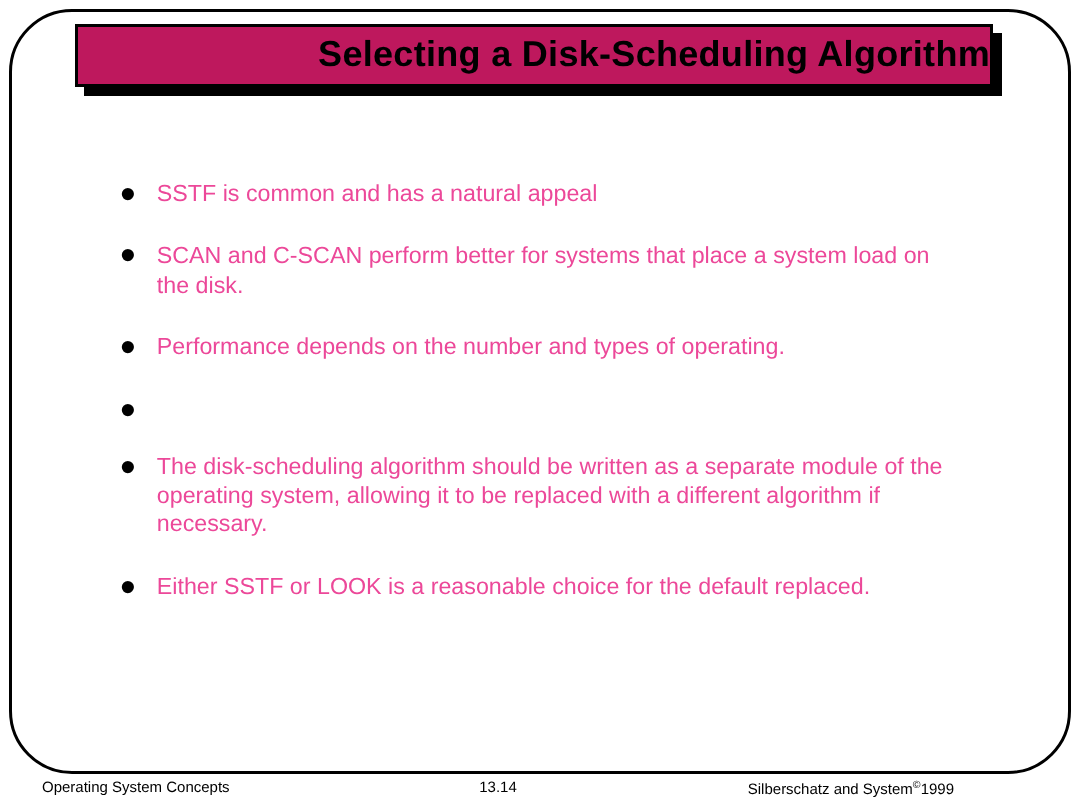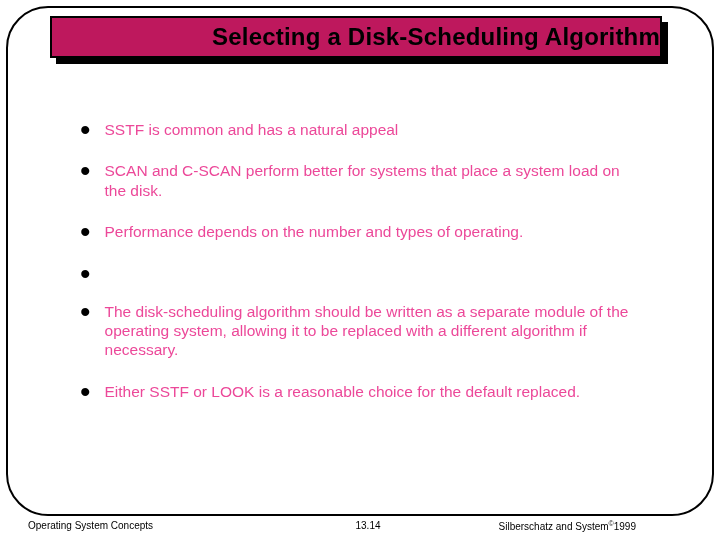--- a/index.html
+++ b/index.html
@@ -80,21 +80,20 @@
     display: flex;
     justify-content: space-between;
     font-size: 10px;
     color: #000;
     padding: 0 28px;
   }
   .footer-center {
     position: absolute;
     left: 50%;
     transform: translateX(-50%);
-    margin-left: 36px;
   }
   sup { font-size: 7px; }
 </style>
 </head>
 <body>
 
 <div class="slide-frame"></div>
 
 <div class="title-shadow"></div>
 <div class="title-box">

